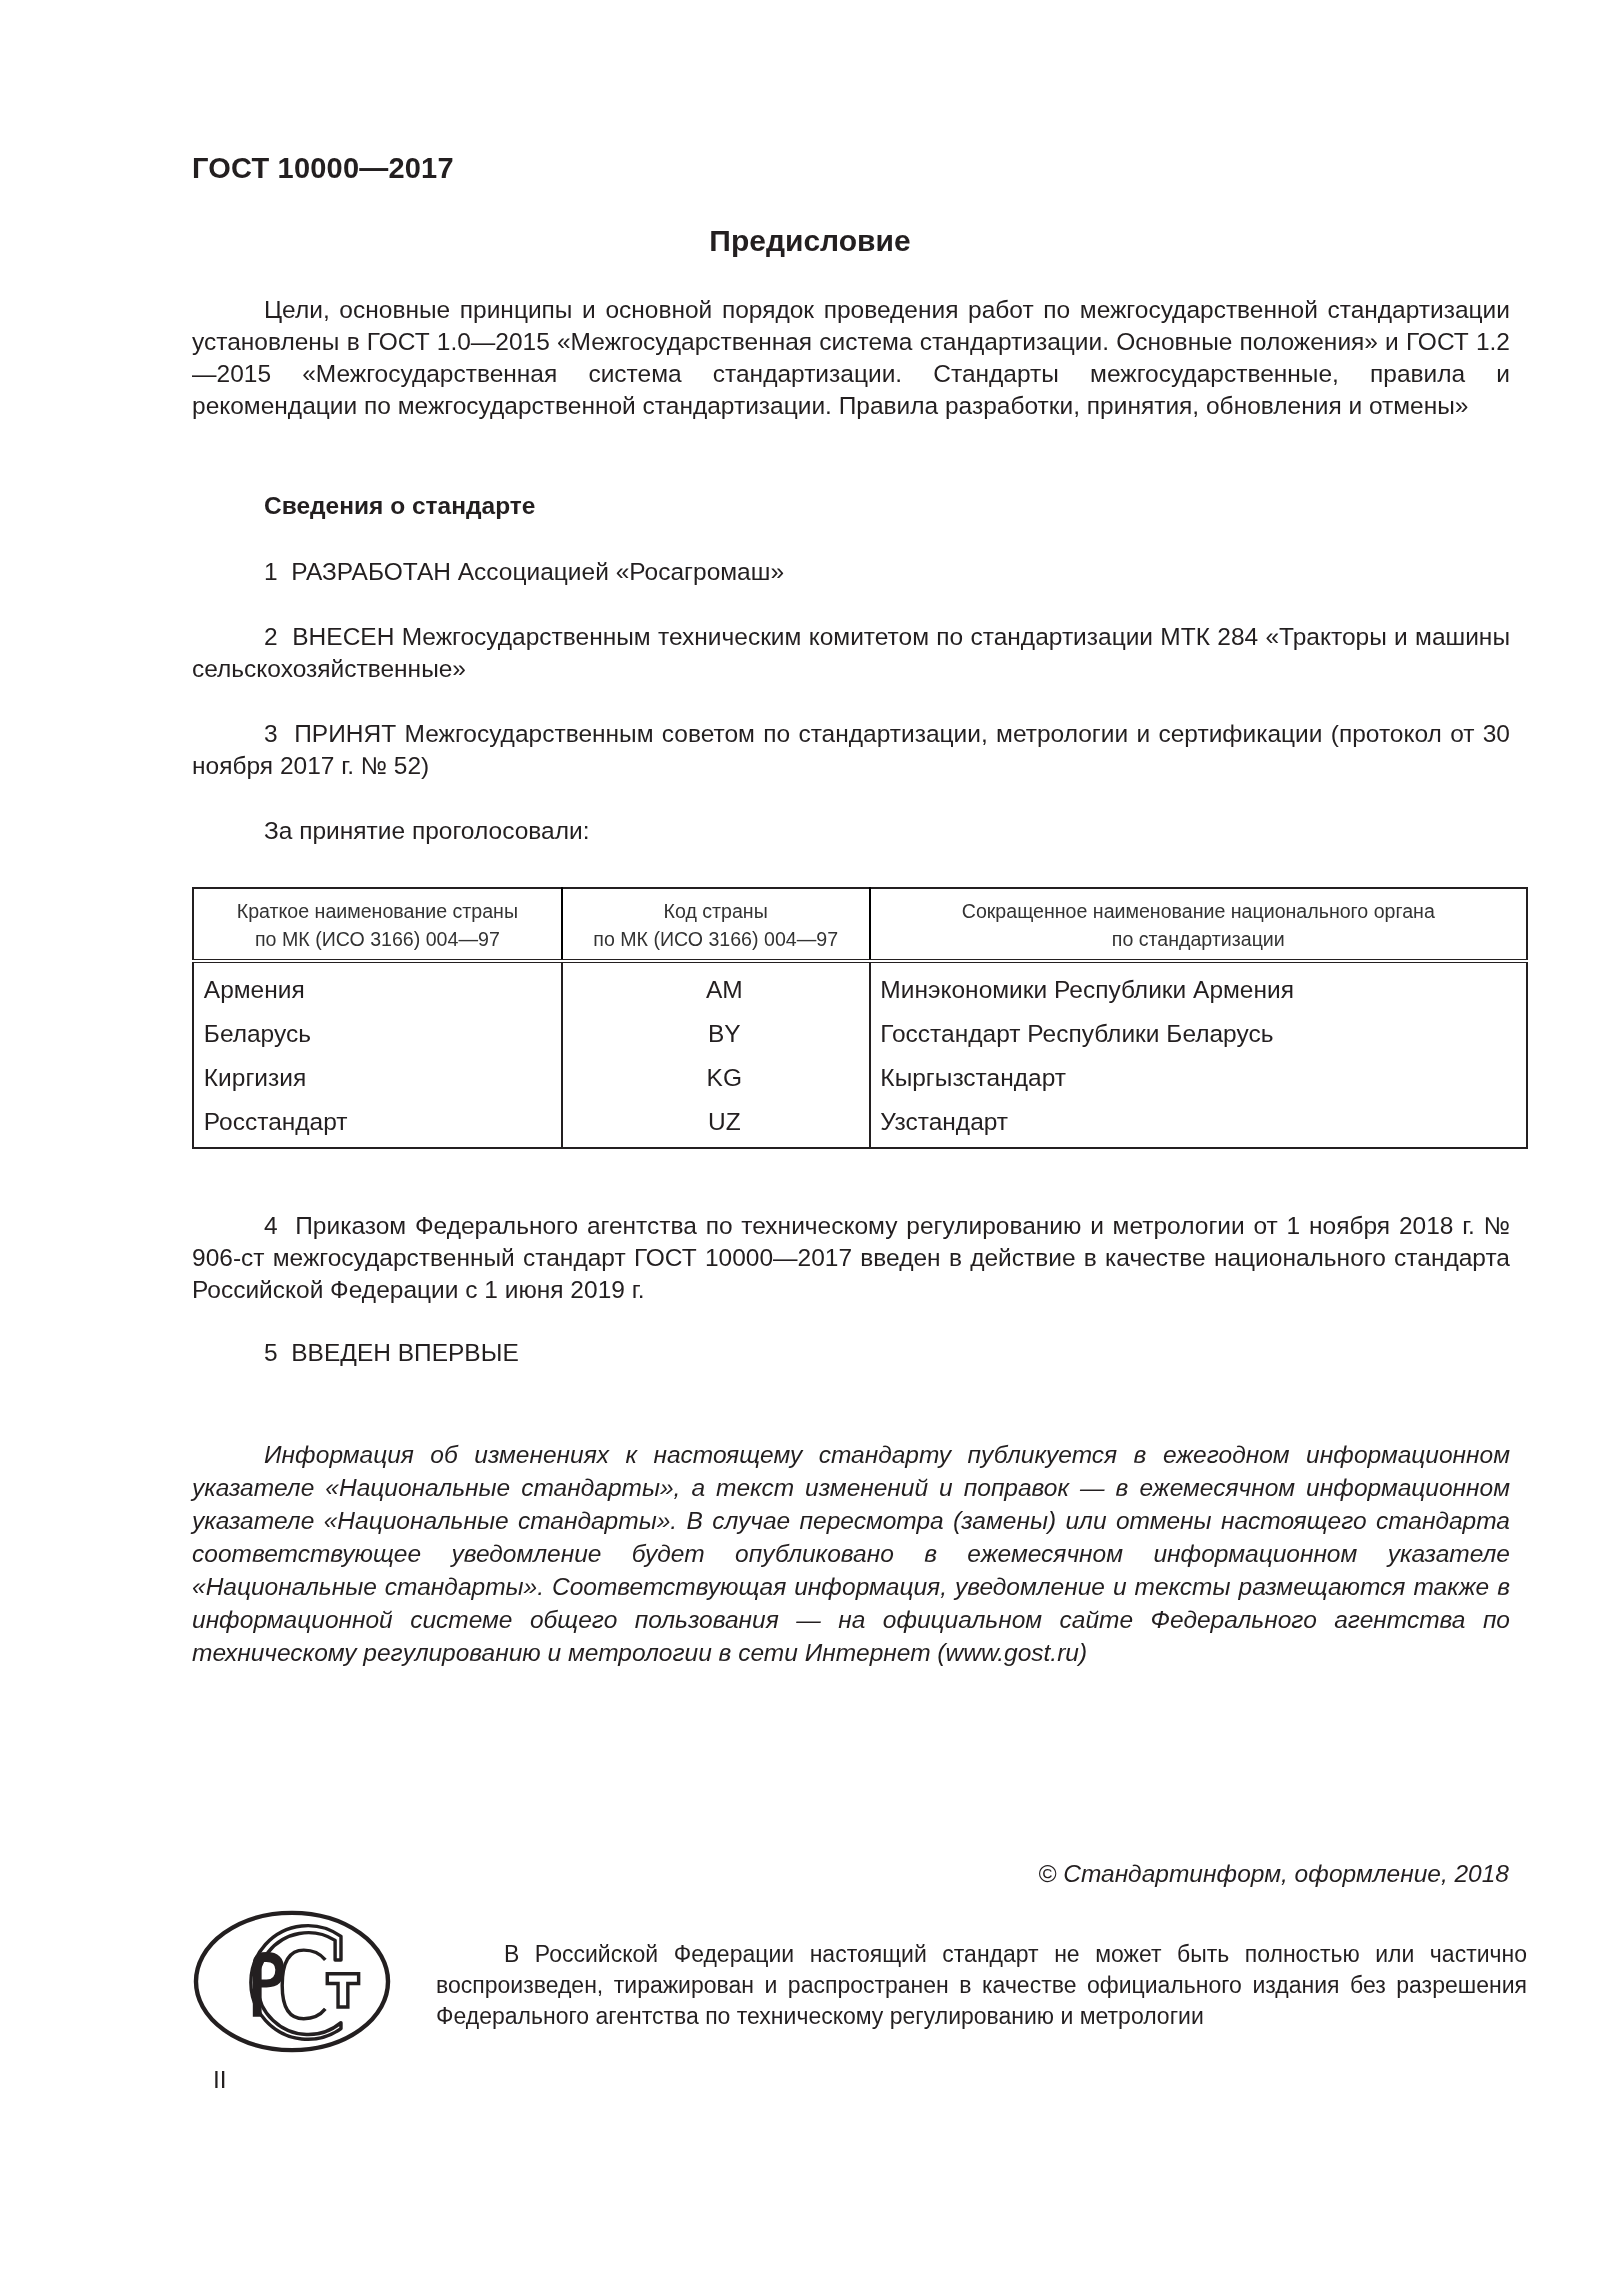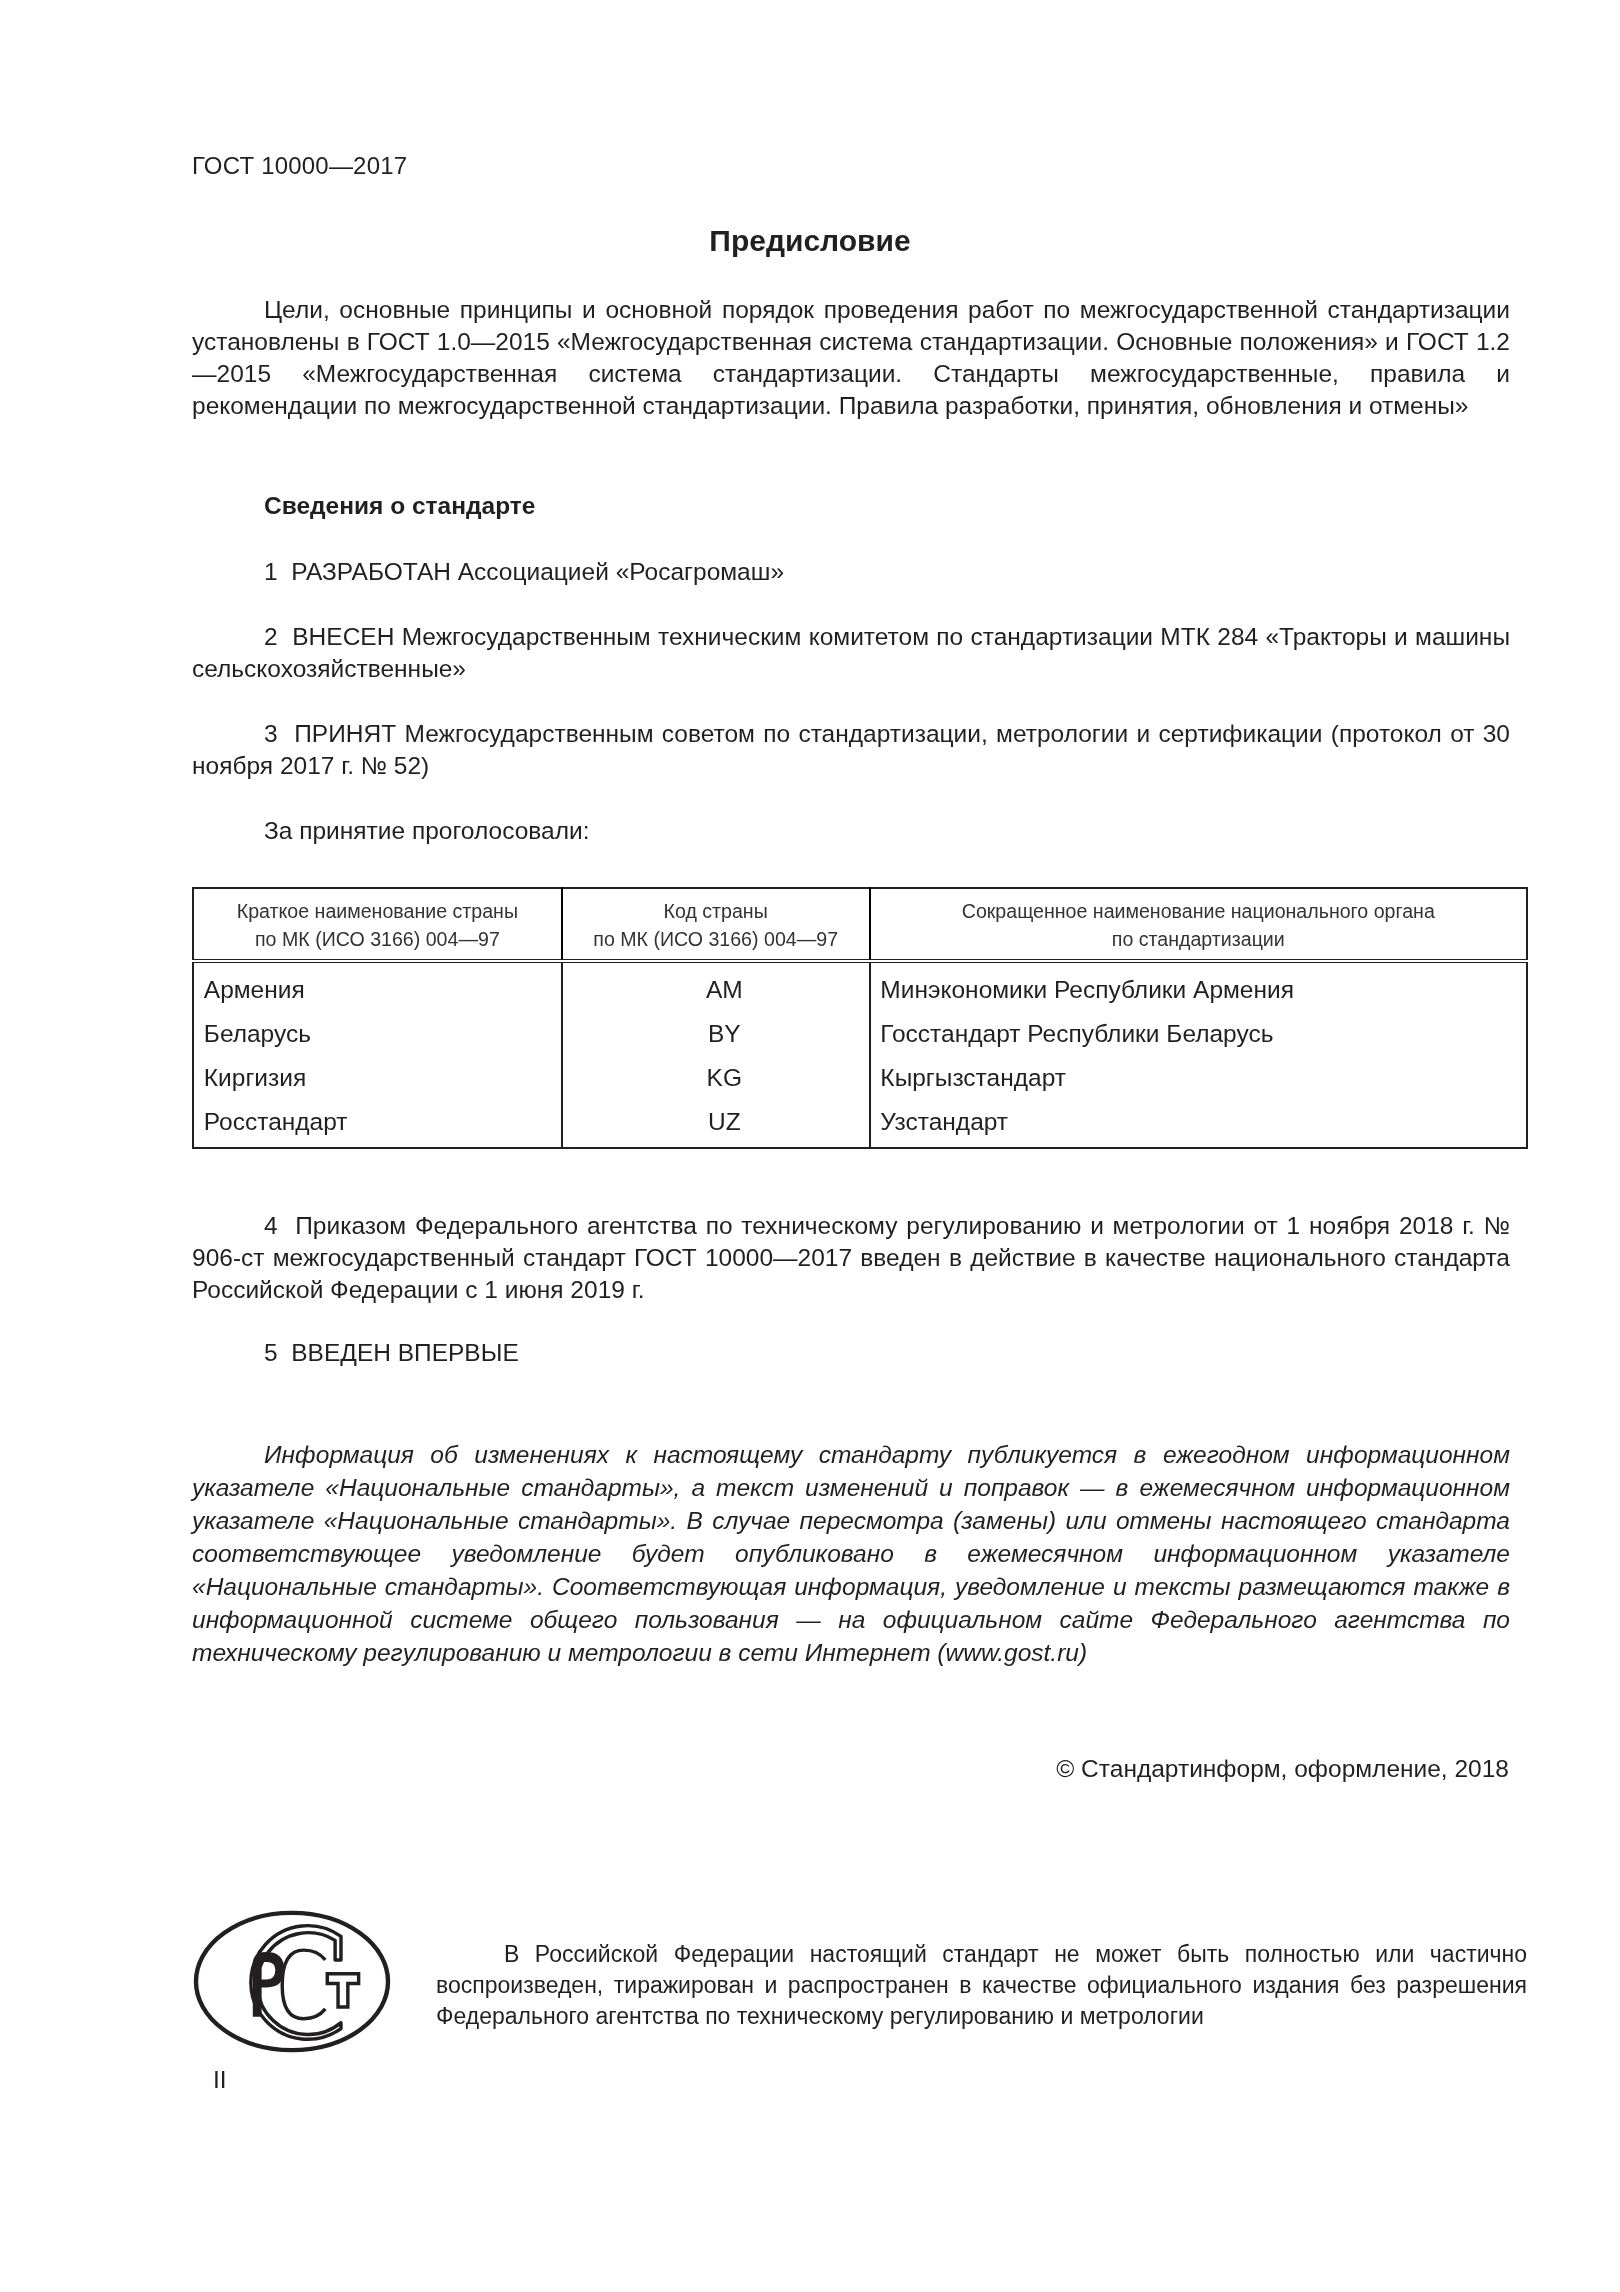--- a/index.html
+++ b/index.html
@@ -3,21 +3,21 @@
   <meta charset="utf-8">
   <style>
     html, body { margin: 0; padding: 0; background: #ffffff; }
     body {
       width: 1620px; height: 2293px; position: relative; overflow: hidden;
       font-family: "Liberation Sans", "DejaVu Sans", sans-serif;
       color: #231f20;
     }
     .page-header {
       position: absolute; left: 192px; top: 152px;
-      font-size: 24px; font-weight: normal; letter-spacing: 0.2px;
+      font-size: 29px; font-weight: bold; letter-spacing: 0.2px;
     }
     .section-title {
       position: absolute; left: 0; width: 1620px; top: 224px;
       text-align: center; font-size: 30px; font-weight: bold;
     }
     .body-text {
       position: absolute; left: 192px; width: 1318px;
       font-size: 24.5px; line-height: 32px; text-align: justify;
       text-indent: 72px; margin: 0;
     }
@@ -41,22 +41,23 @@
     .countries-table td {
       height: 44px; padding: 0 9.8px; line-height: 24.5px;
       border-left: 2px solid #231f20; vertical-align: middle;
     }
     .countries-table td:first-child { border-left: none; }
     .countries-table td.code { text-align: center; padding-left: 27px; }
     .countries-table tr.first td { padding-top: 5.9px; }
     .countries-table tr.last td { padding-bottom: 2px; }
 
     .copyright {
-      position: absolute; right: 111px; top: 1755px;
+      position: absolute; right: 111px; top: 1860px;
       font-size: 24.5px;
+      font-style: italic;
     }
     .logo {
       position: absolute; left: 192px; top: 1909px; width: 200px; height: 145px;
     }
     .legal {
       position: absolute; left: 420px; width: 1091px; top: 1923px;
       font-size: 23px; line-height: 31px; text-align: justify;
       text-indent: 68px; margin: 16px; text-align-last: left;
     }
     .page-number {

